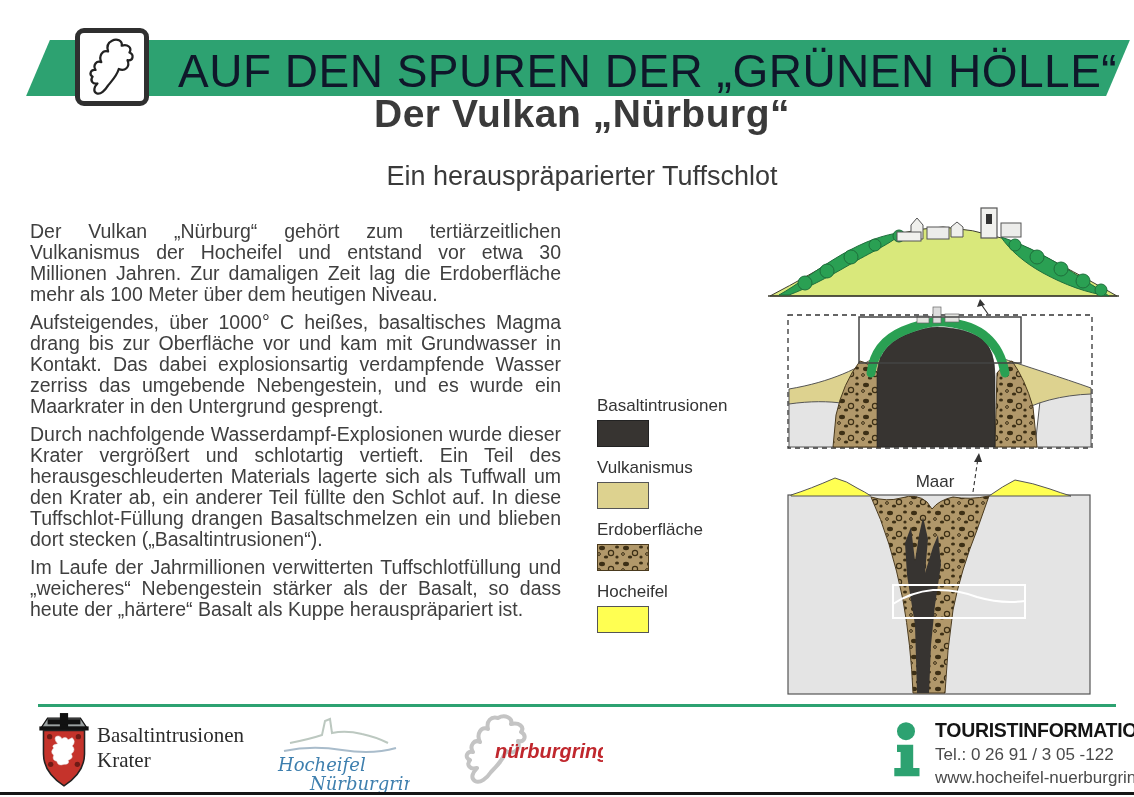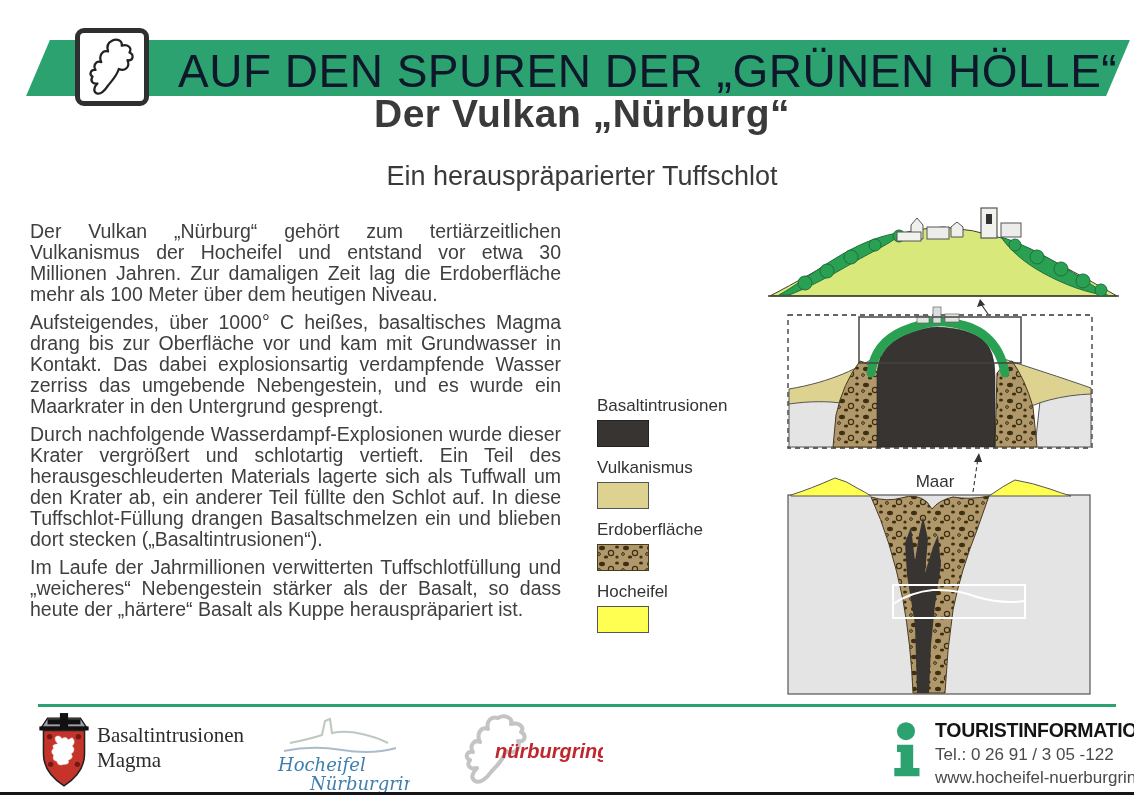--- a/index.html
+++ b/index.html
@@ -200,21 +200,21 @@
              Q32,52 26,52 Q20,54 19,49 Q14,48 16,43 Q12,40 16,36 Q13,33 20,32 Z" fill="#fff" stroke="#e8e8e8" stroke-width=".5"></path>
     <g fill="#6e1b16">
       <circle cx="12" cy="25" r="2.6"></circle>
         <circle cx="40" cy="25" r="2.6"></circle>
       <circle cx="13" cy="52" r="2.6"></circle>
         <circle cx="39" cy="52" r="2.6"></circle>
     </g>
   </svg>
   <div class="vg-text">
     <div>Basaltintrusionen</div>
-    <div>Magma</div>
+    <div>Krater</div>
   </div>
 
   <svg class="hocheifel-logo" width="140" height="84" viewBox="0 0 140 84">
     <path d="M20,34 Q40,30 52,26 L55,12 L60,10 L62,24 Q76,21 92,25 Q106,28 118,34" fill="none" stroke="#bcc8c0" stroke-width="2"></path>
     <path d="M14,42 Q42,36 72,41 Q102,46 126,39" fill="none" stroke="#a9bccb" stroke-width="2"></path>
     <text x="8" y="62" font-size="18" font-style="italic" font-family="DejaVu Serif, serif" style="fill:var(--script-blue)">Hocheifel</text>
     <text x="40" y="81" font-size="18" font-style="italic" font-family="DejaVu Serif, serif" style="fill:var(--script-blue)">Nürburgring</text>
   </svg>
 
   <svg class="nring-logo" width="160" height="82" viewBox="0 0 160 82">

